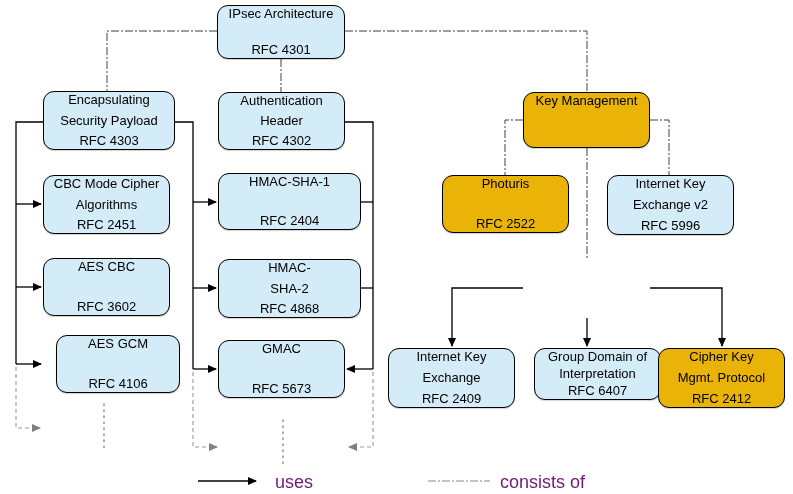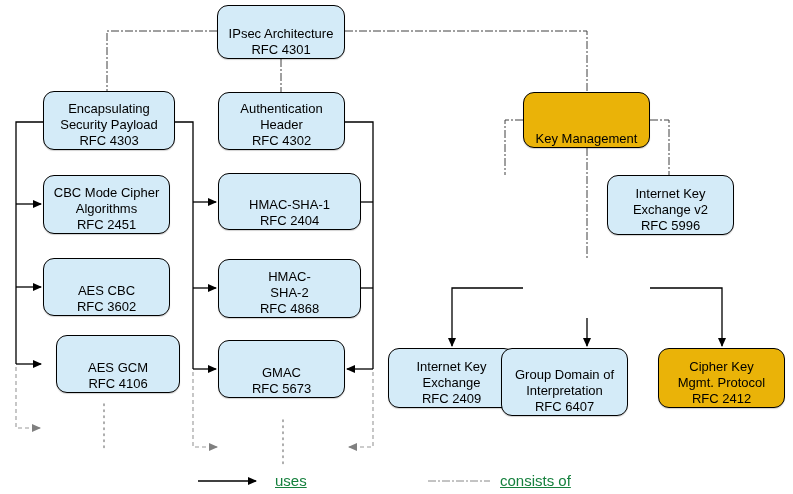--- a/index.html
+++ b/index.html
@@ -12,35 +12,34 @@
   }
   #wires{position:absolute;left:0;top:0;width:793px;height:494px;}
   .node{
     position:absolute;
     box-sizing:border-box;
     border:1.4px solid #000000;
     border-radius:11px;
     display:flex;
     flex-direction:column;
     align-items:center;
-    justify-content:flex-end;
+    justify-content:space-between;
     text-align:center;
     font-size:13px;
     line-height:16px;
     color:#000000;
     box-shadow:0 1px 1px rgba(0,0,0,0.18);
   }
   .node.blue{background:#d4ebf8;}
   .node.white{background:#eab308;}
   .legend-label{
     position:absolute;
-    font-size:15px;
-    color:#15803d;
+    font-size:18px;
+    color:#701a75;
     white-space:nowrap;
-    text-decoration:underline;
   }
 </style>
 </head>
 <body>
 
 <div id="canvas">
 
   <svg id="wires" viewBox="0 0 793 494" xmlns="http://www.w3.org/2000/svg">
     <defs>
       <marker id="arrB" markerWidth="9" markerHeight="8" refX="8" refY="4" orient="auto" markerUnits="userSpaceOnUse">
@@ -122,20 +121,24 @@
     <span>CBC Mode Cipher</span>
     <span>Algorithms</span>
     <span>RFC 2451</span>
   </div>
 
   <div class="node blue" style="left:218px;top:173px;width:143px;height:57px">
     <span>HMAC-SHA-1</span>
     <span>RFC 2404</span>
   </div>
 
+  <div class="node white" style="left:442px;top:175px;width:127px;height:58px">
+    <span>Photuris</span>
+    <span>RFC 2522</span>
+  </div>
 
   <div class="node blue" style="left:607px;top:175px;width:127px;height:60px">
     <span>Internet Key</span>
     <span>Exchange v2</span>
     <span>RFC 5996</span>
   </div>
 
   <div class="node blue" style="left:43px;top:258px;width:127px;height:58px">
     <span>AES CBC</span>
     <span>RFC 3602</span>
@@ -157,21 +160,21 @@
     <span>GMAC</span>
     <span>RFC 5673</span>
   </div>
 
   <div class="node blue" style="left:388px;top:348px;width:127px;height:60px">
     <span>Internet Key</span>
     <span>Exchange</span>
     <span>RFC 2409</span>
   </div>
 
-  <div class="node blue" style="left:501px;top:348px;width:127px;height:68px">
+  <div class="node blue" style="left:534px;top:348px;width:127px;height:52px">
     <span>Group Domain of</span>
     <span>Interpretation</span>
     <span>RFC 6407</span>
   </div>
 
   <div class="node white" style="left:658px;top:348px;width:127px;height:60px">
     <span>Cipher Key</span>
     <span>Mgmt. Protocol</span>
     <span>RFC 2412</span>
   </div>

